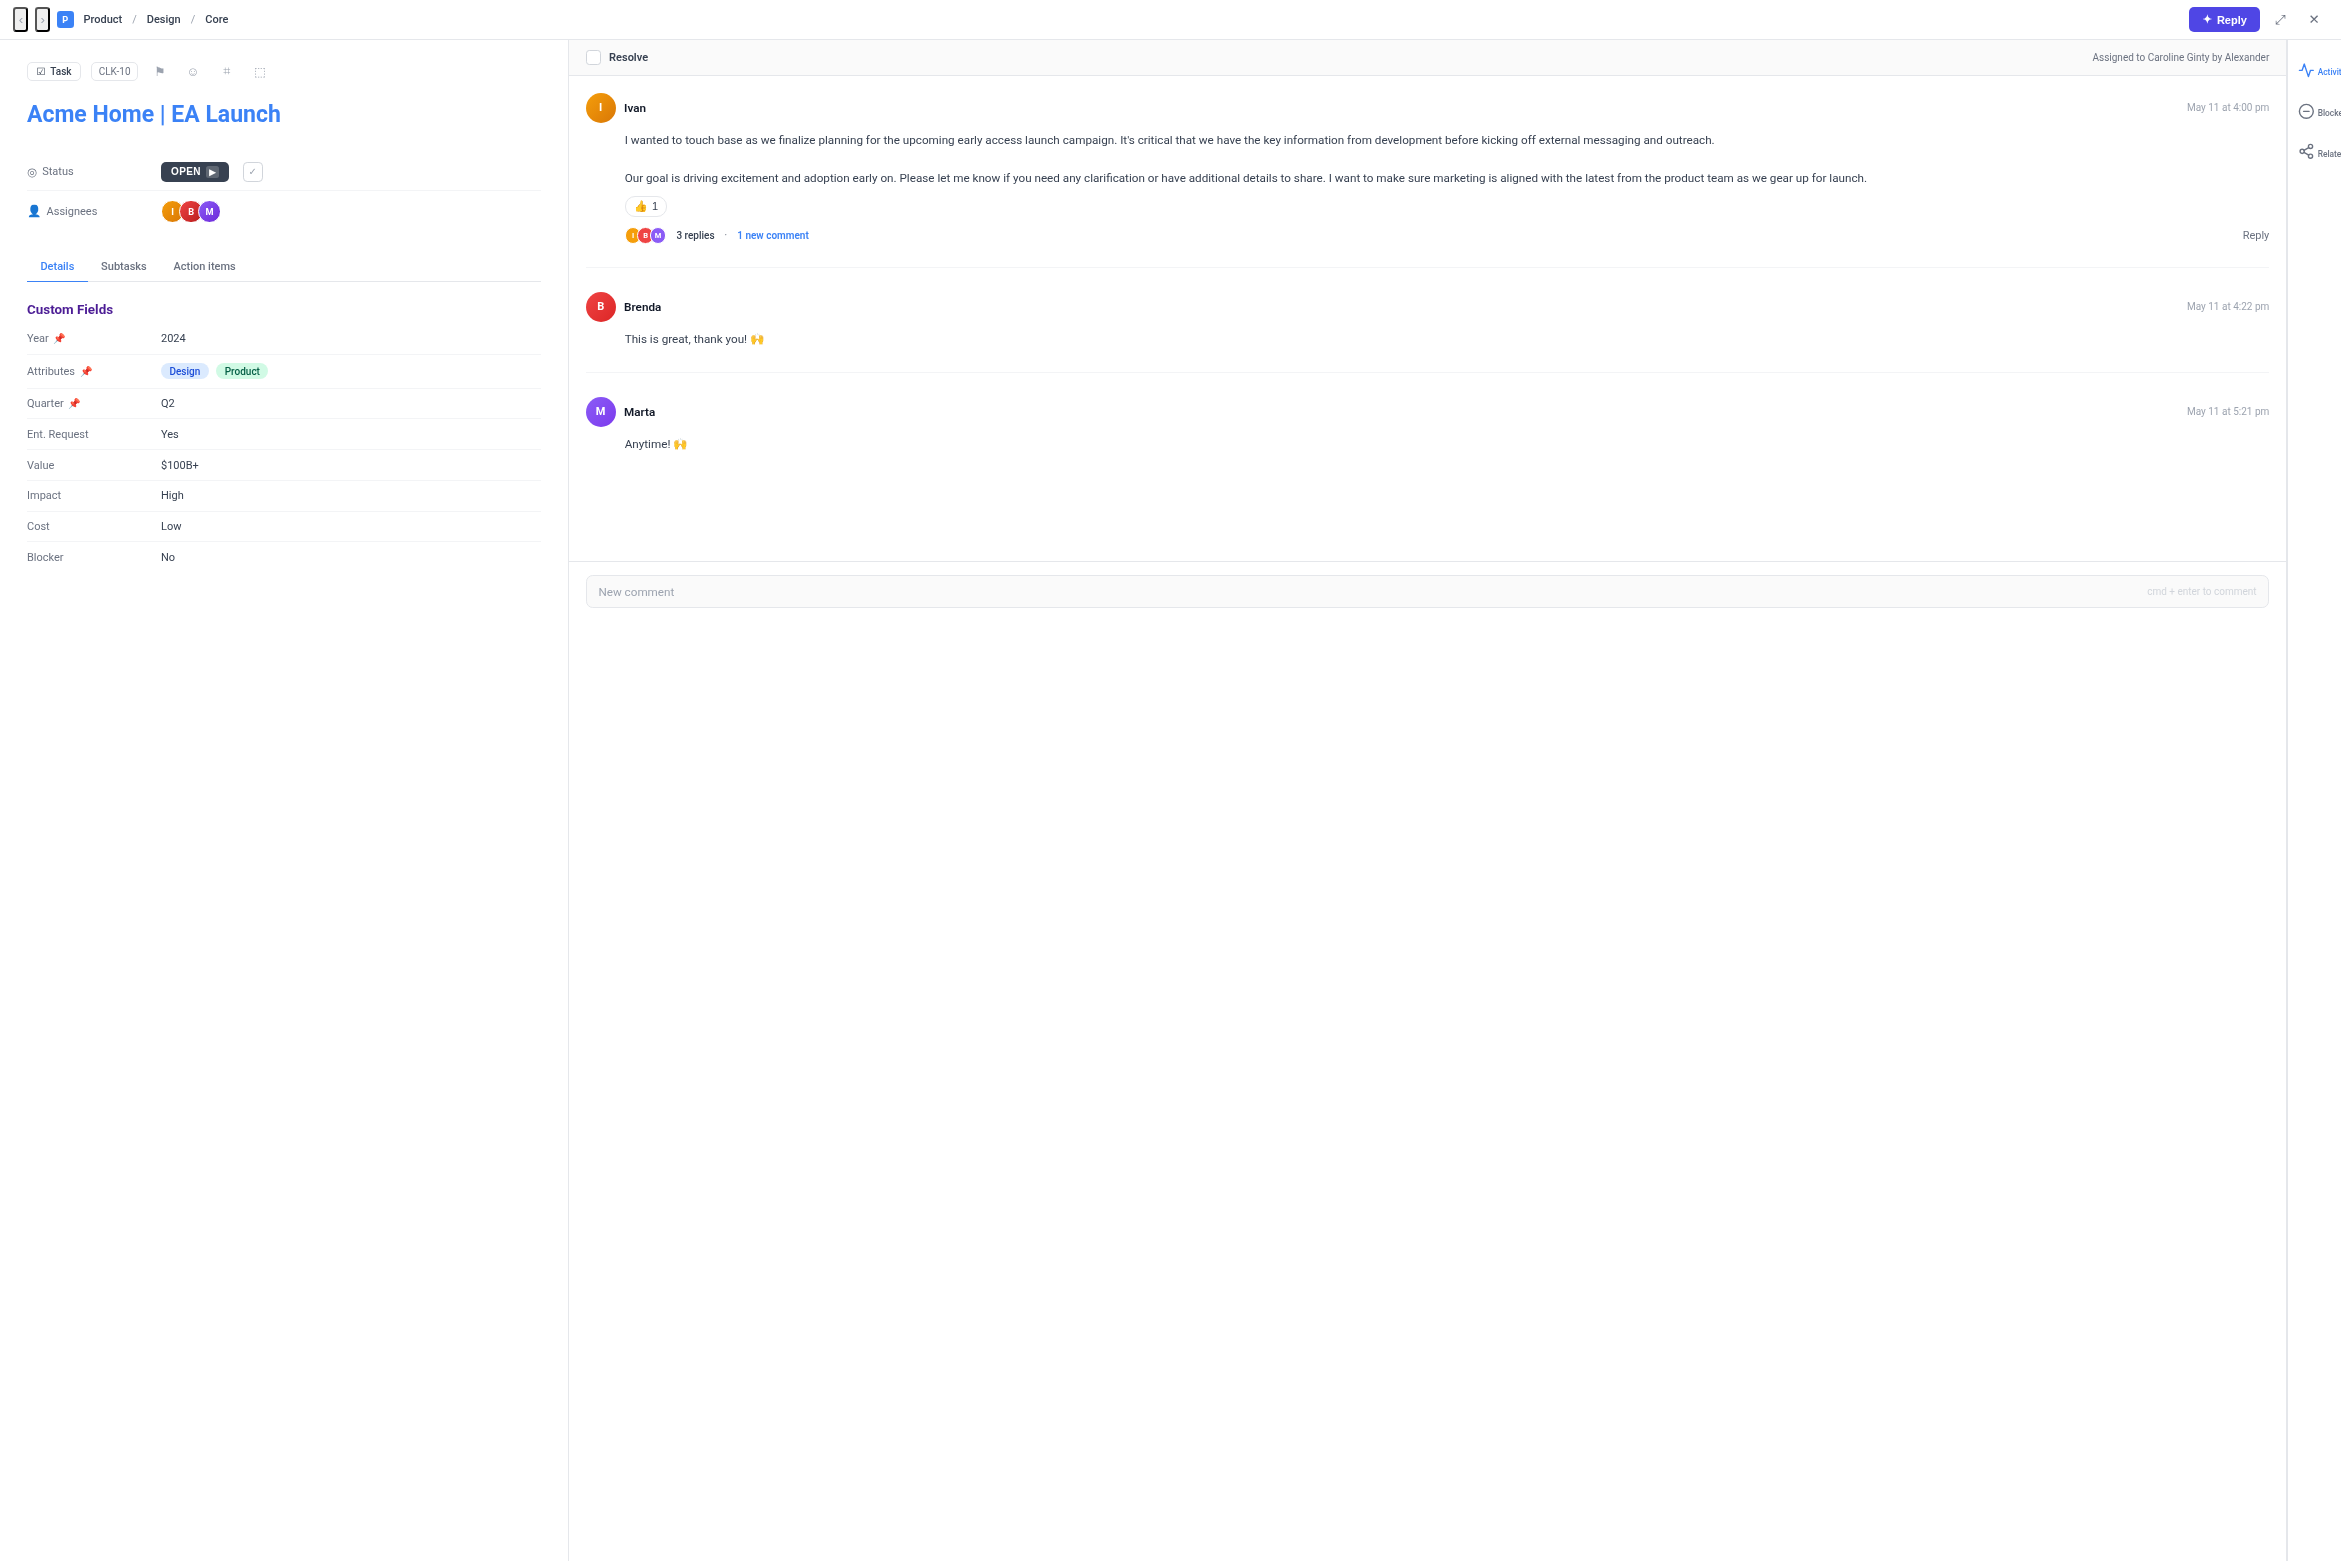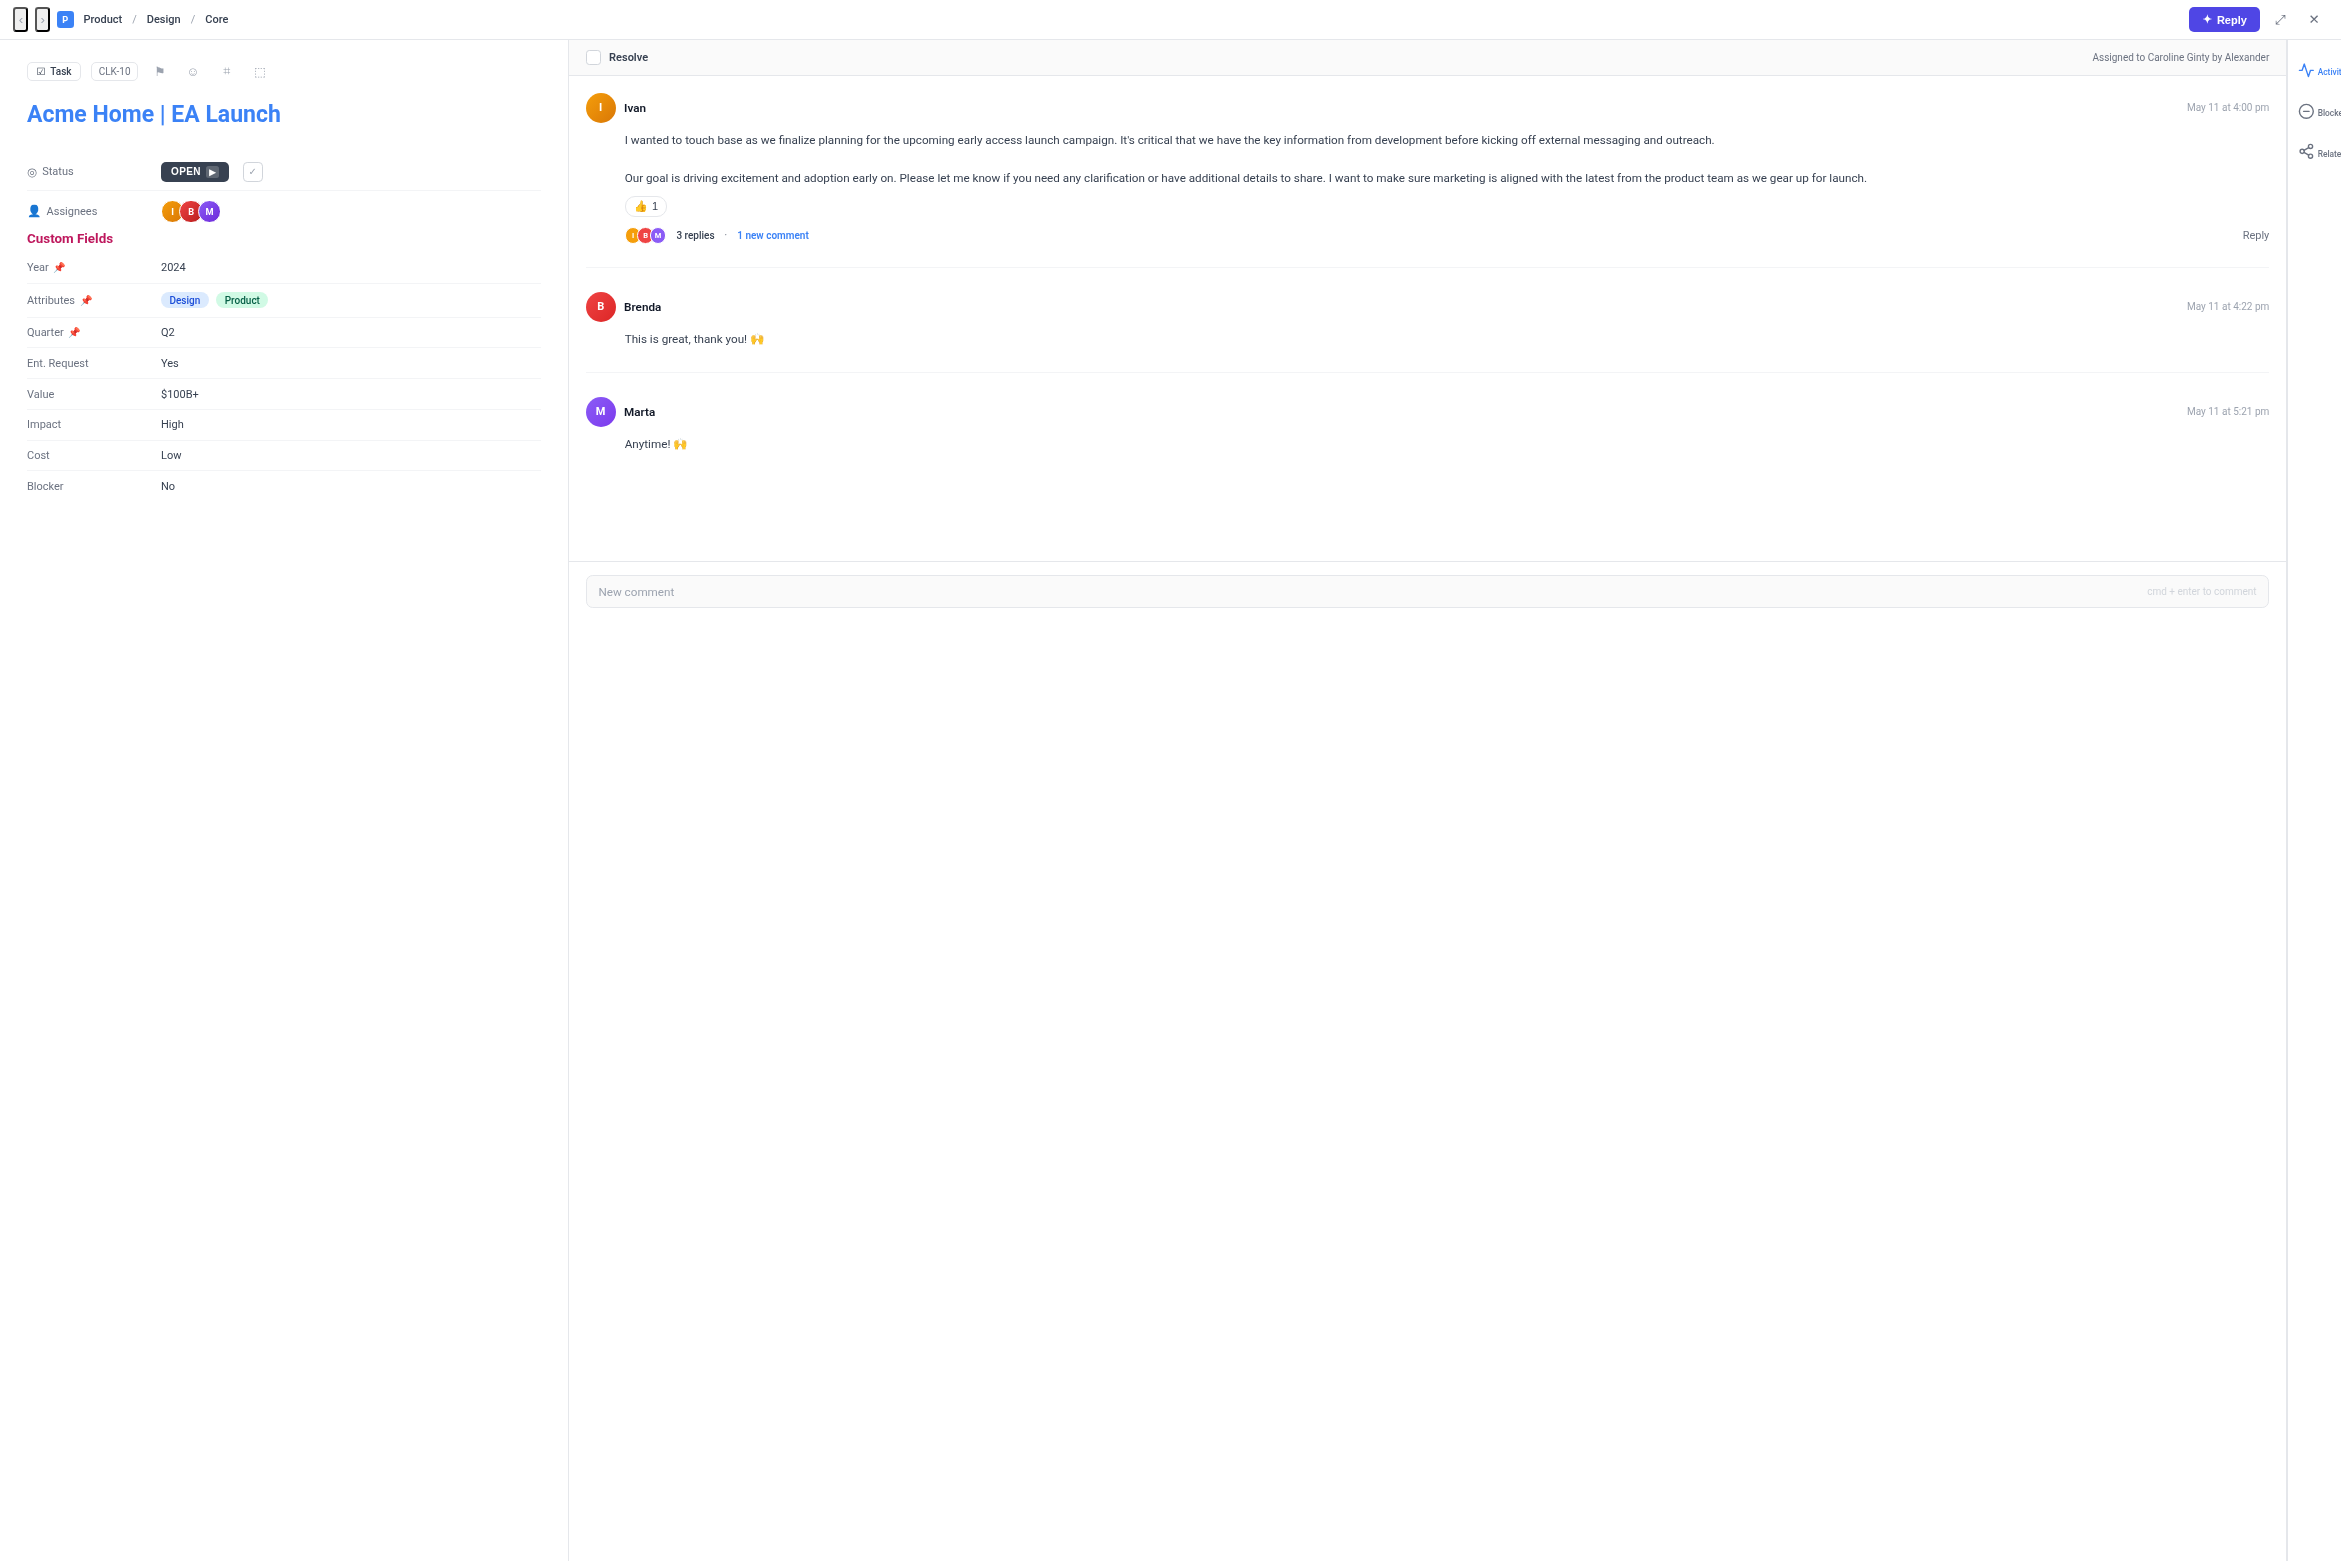--- a/index.html
+++ b/index.html
@@ -244,21 +244,21 @@
     }
     .tab.active {
       color: #3b82f6;
       border-bottom-color: #3b82f6;
     }
 
     
     .section-title {
       font-size: 13.4px;
       font-weight: 700;
-      color: #be185d;
+      color: #4c1d95;
       margin-bottom: 6.7px;
     }
 
     .tag {
       display: inline-flex;
       align-items: center;
       padding: 2.5px 8.4px;
       border-radius: 10px;
       font-size: 10px;
       font-weight: 500;
@@ -581,20 +581,25 @@
       </div>
       <div class="field-value">
         <div class="assignee-avatars">
           <div class="avatar avatar-1">I</div>
           <div class="avatar avatar-2">B</div>
           <div class="avatar avatar-3">M</div>
         </div>
       </div>
     </div>
 
+    <div class="tabs">
+      <div class="tab active">Details</div>
+      <div class="tab">Subtasks</div>
+      <div class="tab">Action items</div>
+    </div>
 
     <div class="section-title">Custom Fields</div>
 
     <div class="field-row">
       <div class="field-label">
         <span>Year</span>
         <span class="pin-icon">📌</span>
       </div>
       <div class="field-value">2024</div>
     </div>

